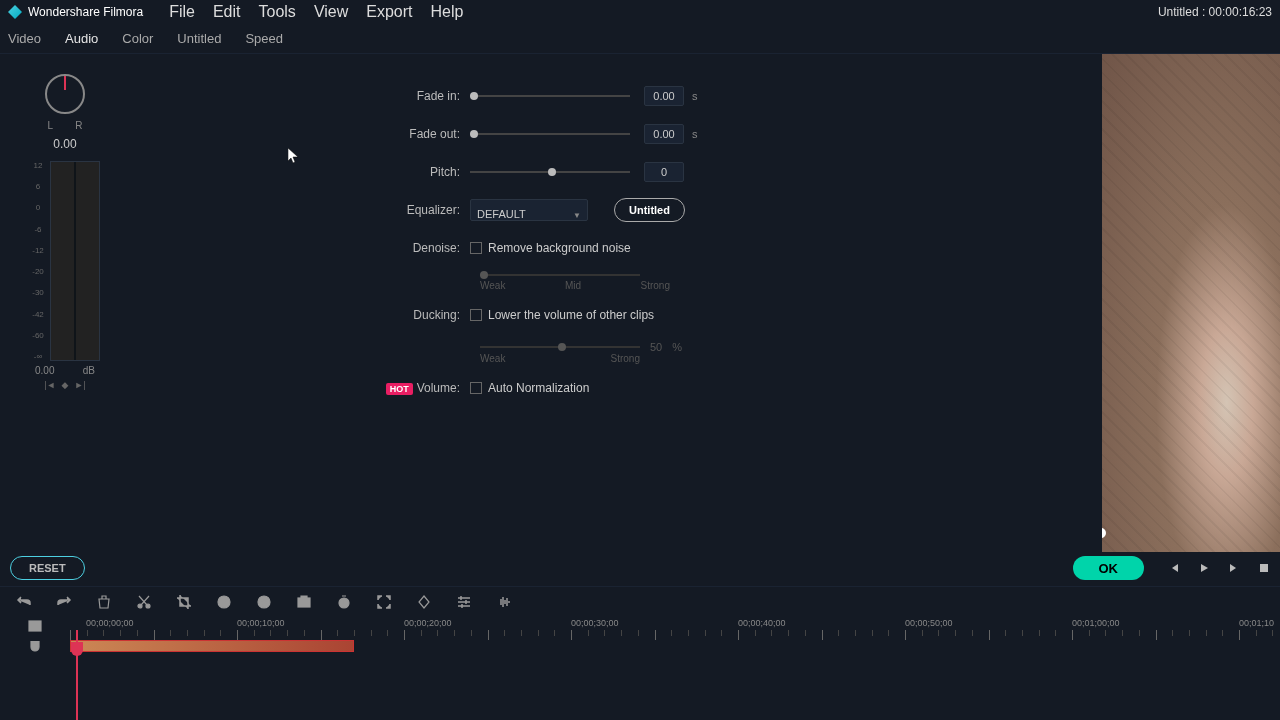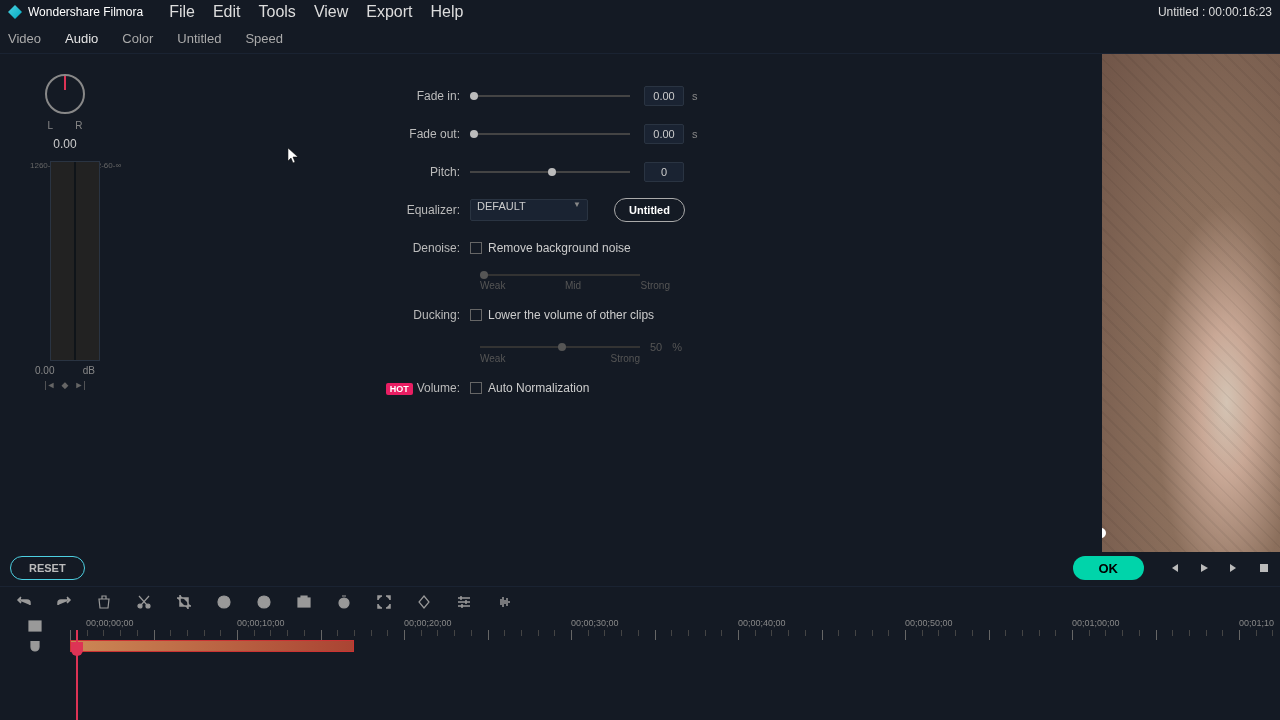--- a/index.html
+++ b/index.html
@@ -13,33 +13,33 @@
 .tabs{height:30px;display:flex;align-items:center;gap:24px;padding:0 8px;border-bottom:1px solid #1a2332}
 .tab{color:#aaa;font-size:13px;cursor:pointer}
 .tab.active{color:#e5e5e5}
 .main-area{display:flex;height:496px;position:relative}
 .audio-panel{width:130px;padding:20px 8px;display:flex;flex-direction:column;align-items:center}
 .pan-knob{width:40px;height:40px;border:2px solid #888;border-radius:50%;position:relative;margin-bottom:6px}
 .pan-knob::before{content:'';position:absolute;width:2px;height:14px;background:#d35;top:0;left:50%;transform:translateX(-50%)}
 .pan-lr{display:flex;gap:22px;font-size:10px;color:#888}
 .pan-value{color:#ccc;font-size:12px;margin-top:6px}
 .vu-meter{width:70px;height:200px;margin-top:10px;position:relative;display:flex}
-.vu-scale{width:20px;display:flex;justify-content:space-between;font-size:8px;color:#666;text-align:right;padding-right:4px}
+.vu-scale{width:20px;display:flex;flex-direction:column;justify-content:space-between;font-size:8px;color:#666;text-align:center;padding-right:4px}
 .vu-bars{flex:1;display:flex;gap:2px;border:1px solid #2a3442;background:#0f1419}
 .vu-bar{flex:1;background:linear-gradient(to top,#222 0%,#222 100%)}
 .vu-bottom{display:flex;justify-content:space-between;width:60px;font-size:10px;color:#888;margin-top:4px}
 .vu-markers{display:flex;gap:6px;font-size:9px;color:#666;margin-top:4px}
 .settings-panel{flex:1;padding:30px 40px 20px 0}
 .setting-row{display:flex;align-items:center;margin-bottom:14px;height:24px}
 .setting-label{width:340px;text-align:right;padding-right:10px;color:#bbb;font-size:12px}
 .slider-track{width:160px;height:2px;background:#444;position:relative;margin-right:14px}
 .slider-thumb{width:8px;height:8px;background:#bbb;border-radius:50%;position:absolute;top:-3px;cursor:pointer}
 .value-input{width:40px;height:20px;background:#1a2332;border:1px solid #2a3442;color:#ccc;text-align:center;font-size:11px;border-radius:2px}
 .unit{margin-left:8px;color:#888;font-size:11px}
-.eq-select{width:118px;height:22px;background:#1a2332;border:1px solid #2a3442;color:#ccc;font-size:11px;border-radius:2px;padding:0 6px;display:flex;align-items:flex-start;justify-content:space-between;cursor:pointer}
+.eq-select{width:118px;height:22px;background:#1a2332;border:1px solid #2a3442;color:#ccc;font-size:11px;border-radius:2px;padding:0 6px;display:flex;align-items:flex-end;justify-content:space-between;cursor:pointer}
 .chev{font-size:8px;color:#888}
 .customize-btn{height:24px;padding:0 14px;background:#141a24;border:1px solid #aaa;border-radius:12px;color:#fff;font-weight:bold;font-size:11px;margin-left:26px;cursor:pointer}
 .checkbox{width:12px;height:12px;border:1px solid #666;margin-right:6px;cursor:pointer;flex-shrink:0}
 .sub-slider{width:160px;height:2px;background:#333;position:relative;margin-left:350px;margin-bottom:4px}
 .sub-slider .slider-thumb{background:#555}
 .sub-labels{width:190px;margin-left:350px;display:flex;justify-content:space-between;font-size:10px;color:#555;margin-bottom:12px}
 .ducking-extra{margin-left:10px;color:#555;font-size:11px}
 .hot-badge{background:#e91e63;color:#fff;font-size:9px;font-weight:bold;padding:1px 4px;border-radius:2px;margin-right:4px}
 .preview-panel{width:178px;height:498px;position:absolute;right:0;top:0;background:#8b6f5c;overflow:hidden}
 .preview-img{width:100%;height:498px;background:radial-gradient(ellipse at 70% 70%,#d4c4b4 0%,#c9a896 15%,#8b6f5c 40%,#705548 100%);position:relative}

